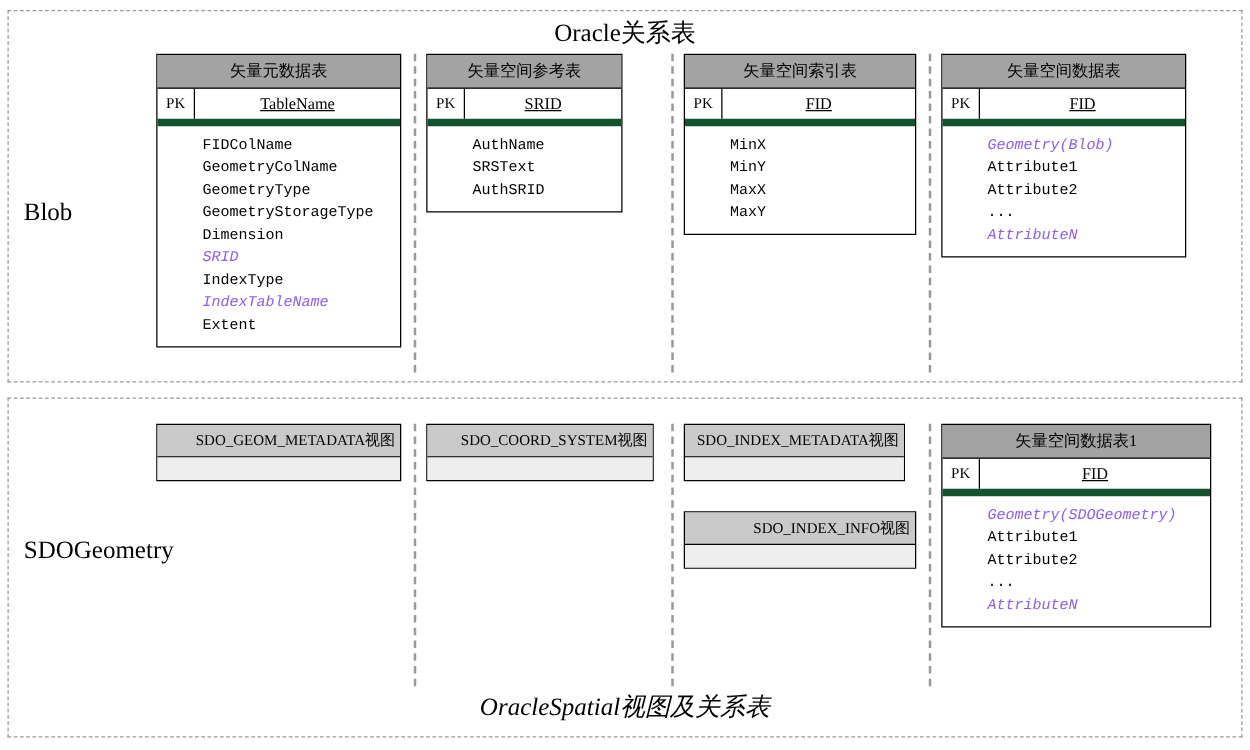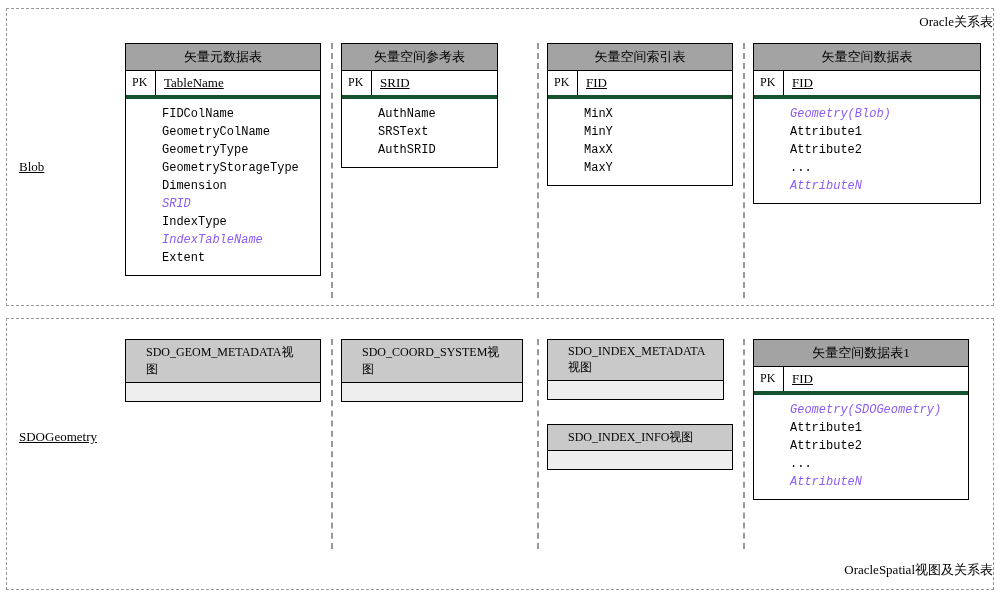--- a/index.html
+++ b/index.html
@@ -1,33 +1,33 @@
 <!DOCTYPE html>
 <html><head>
 <meta charset="utf-8">
 <style>
   * { box-sizing: border-box; margin: 0; padding: 0; }
   body { font-family: "SimSun", "Microsoft YaHei", serif; font-size: 13px; background: #fff; width: 1000px; height: 600px; position: relative; }
   .outer { border: 1px dashed #999; position: absolute; }
   .top-outer { left: 6px; top: 8px; width: 988px; height: 298px; }
   .bot-outer { left: 6px; top: 318px; width: 988px; height: 272px; }
-  .section-title { text-align: right; font-size: 13px; padding: 4px 0; }
-  .side-label { position: absolute; left: 12px; font-size: 13px; text-decoration: underline; }
+  .section-title { text-align: center; font-size: 20px; padding: 4px 0; }
+  .side-label { position: absolute; left: 12px; font-size: 20px; }
   .cols { display: flex; position: absolute; }
   .col { position: relative; padding: 0 10px; }
   .vdash { border-left: 2px dashed #999; height: 100%; position: absolute; top: 0; }
   .table-box { border: 1px solid #000; background: #fff; display: inline-block; }
   .th { background: #a3a3a3; text-align: center; border-bottom: 1px solid #000; padding: 4px 8px; font-size: 13px; }
-  .pkrow { display: flex; border-bottom: 4px solid #14532d; }
+  .pkrow { display: flex; border-bottom: 6px solid #14532d; text-align: center; }
   .pkcell { border-right: 1px solid #000; padding: 4px 6px; font-size: 12px; width: 30px; }
   .pkval { padding: 4px 8px; text-decoration: underline; font-size: 13px; flex: 1; }
   .body { padding: 6px 8px 8px 36px; font-size: 12px; line-height: 1.5; font-family: "Consolas","Courier New",monospace; }
   .gray { color: #8b5cf6; font-style: italic; }
   .view-box { border: 1px solid #000; background: #fff; width: 200px; }
-  .view-th { background: #c9c9c9; text-align: left; padding: 4px 20px; font-size: 12px; border-bottom: 1px solid #000; }
+  .view-th { background: #c9c9c9; text-align: right; padding: 4px 4px; font-size: 12px; border-bottom: 1px solid #000; }
   .view-body { height: 18px; background: #eee; }
 </style>
 </head>
 <body>
 
 <div class="outer top-outer">
   <div class="section-title">Oracle关系表</div>
   <div class="side-label" style="top:150px">Blob</div>
 
   <div class="cols" style="left:108px; top:34px; height:255px;">
@@ -81,21 +81,21 @@
           <div>MinX</div>
           <div>MinY</div>
           <div>MaxX</div>
           <div>MaxY</div>
         </div>
       </div>
     </div>
     <div class="vdash" style="left:628px"></div>
 
     <div class="col" style="width:216px">
-      <div class="table-box" style="width:228px">
+      <div class="table-box" style="width:196px">
         <div class="th">矢量空间数据表</div>
         <div class="pkrow">
           <div class="pkcell">PK</div>
           <div class="pkval">FID</div>
         </div>
         <div class="body">
           <div class="gray">Geometry(Blob)</div>
           <div>Attribute1</div>
           <div>Attribute2</div>
           <div>...</div>
@@ -151,14 +151,14 @@
           <div class="gray">Geometry(SDOGeometry)</div>
           <div>Attribute1</div>
           <div>Attribute2</div>
           <div>...</div>
           <div class="gray">AttributeN</div>
         </div>
       </div>
     </div>
   </div>
 
-  <div class="section-title" style="position:absolute; bottom:6px; width:100%;">OracleSpatial视图及关系表</div>
+  <div class="section-title" style="position:absolute; bottom:6px; width:100%;font-style:italic;">OracleSpatial视图及关系表</div>
 </div>
 
 </body></html>

